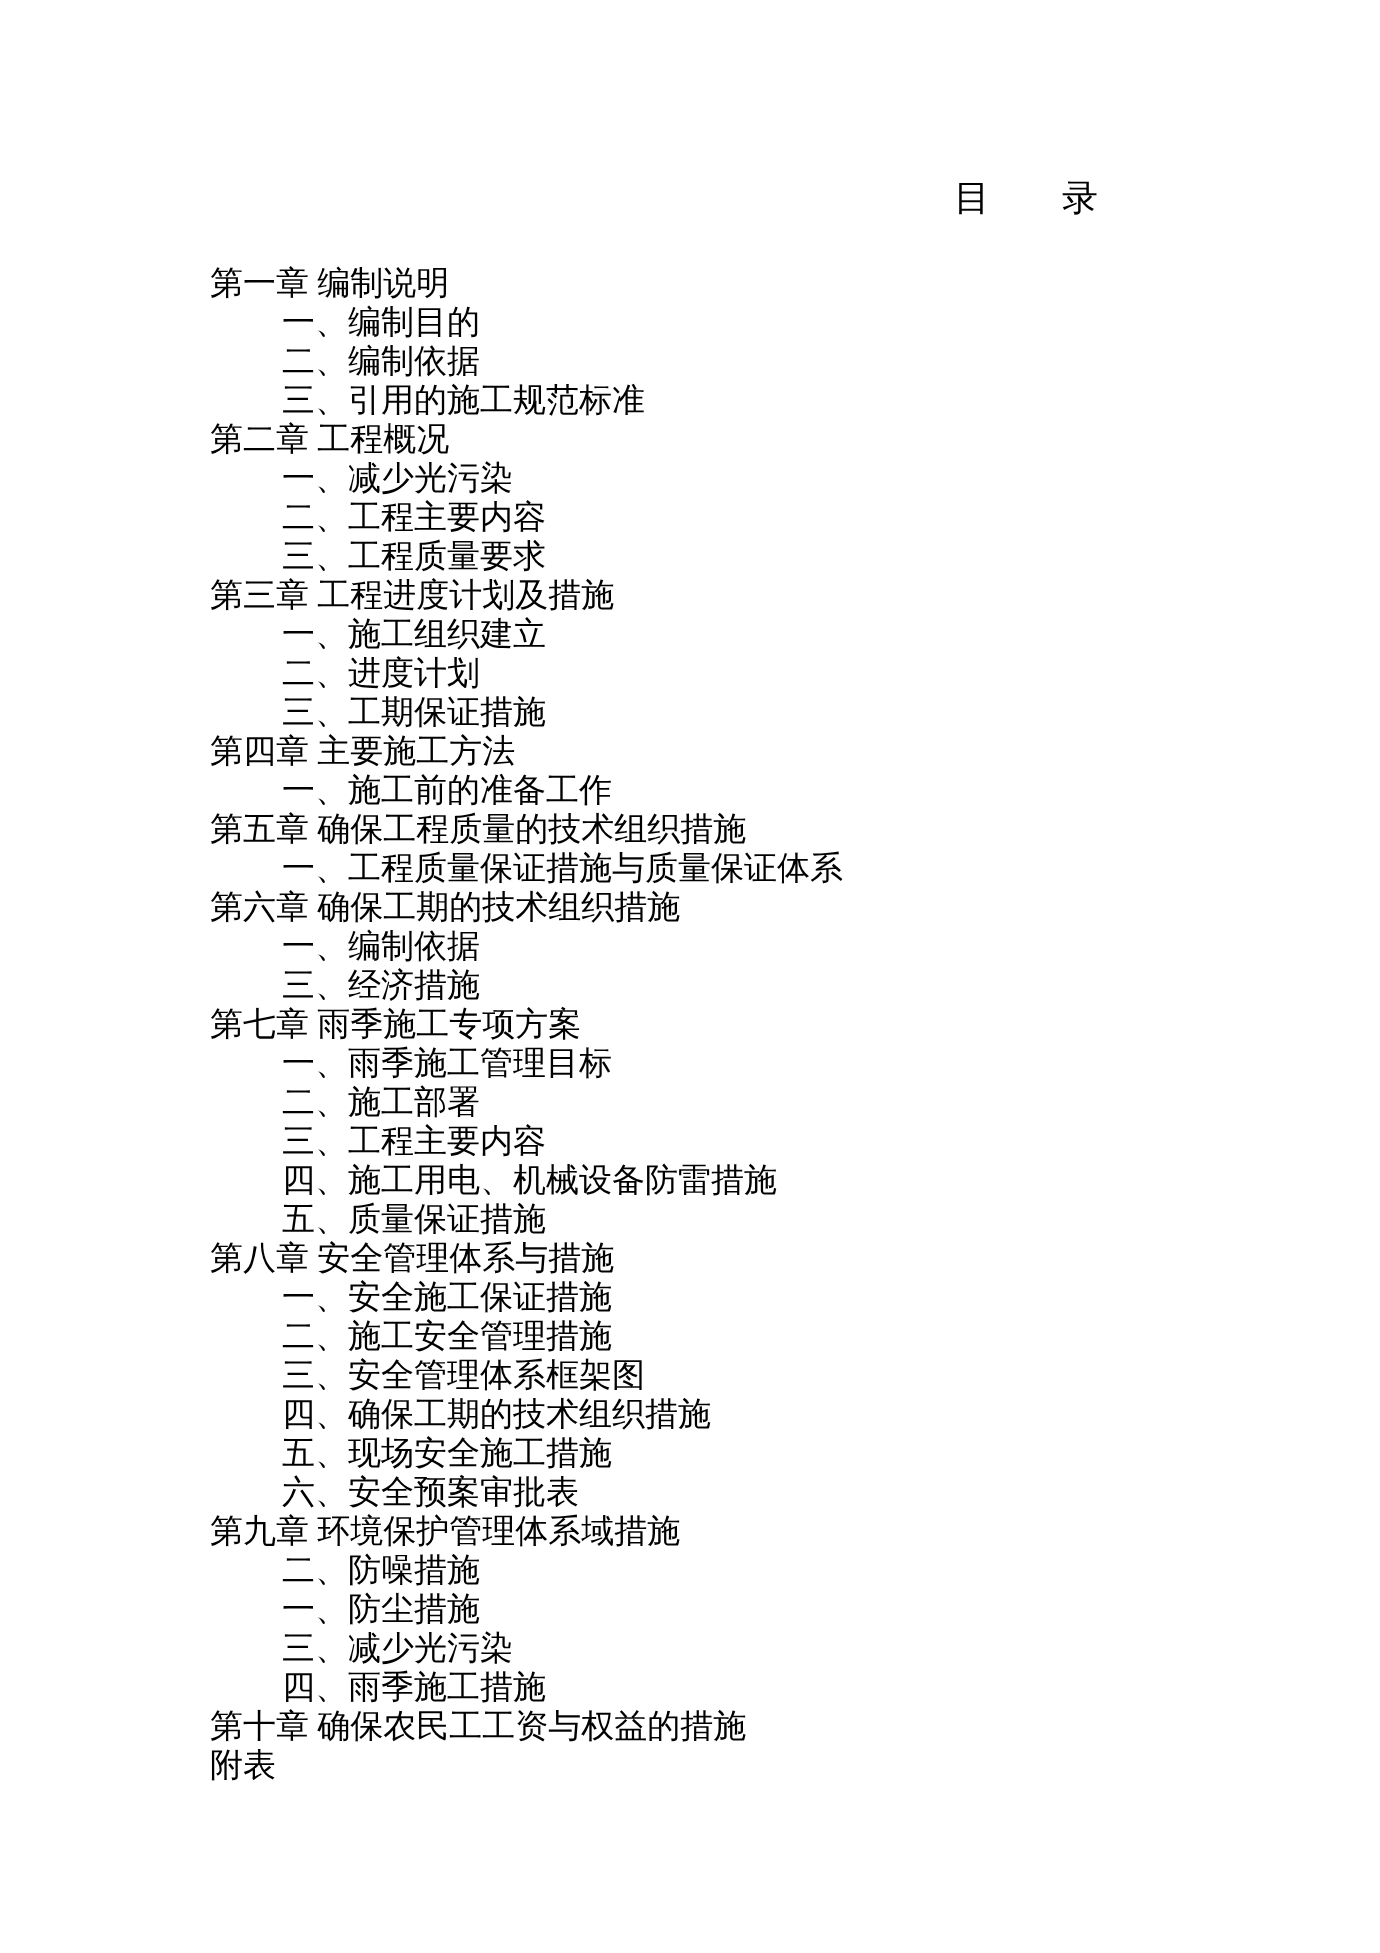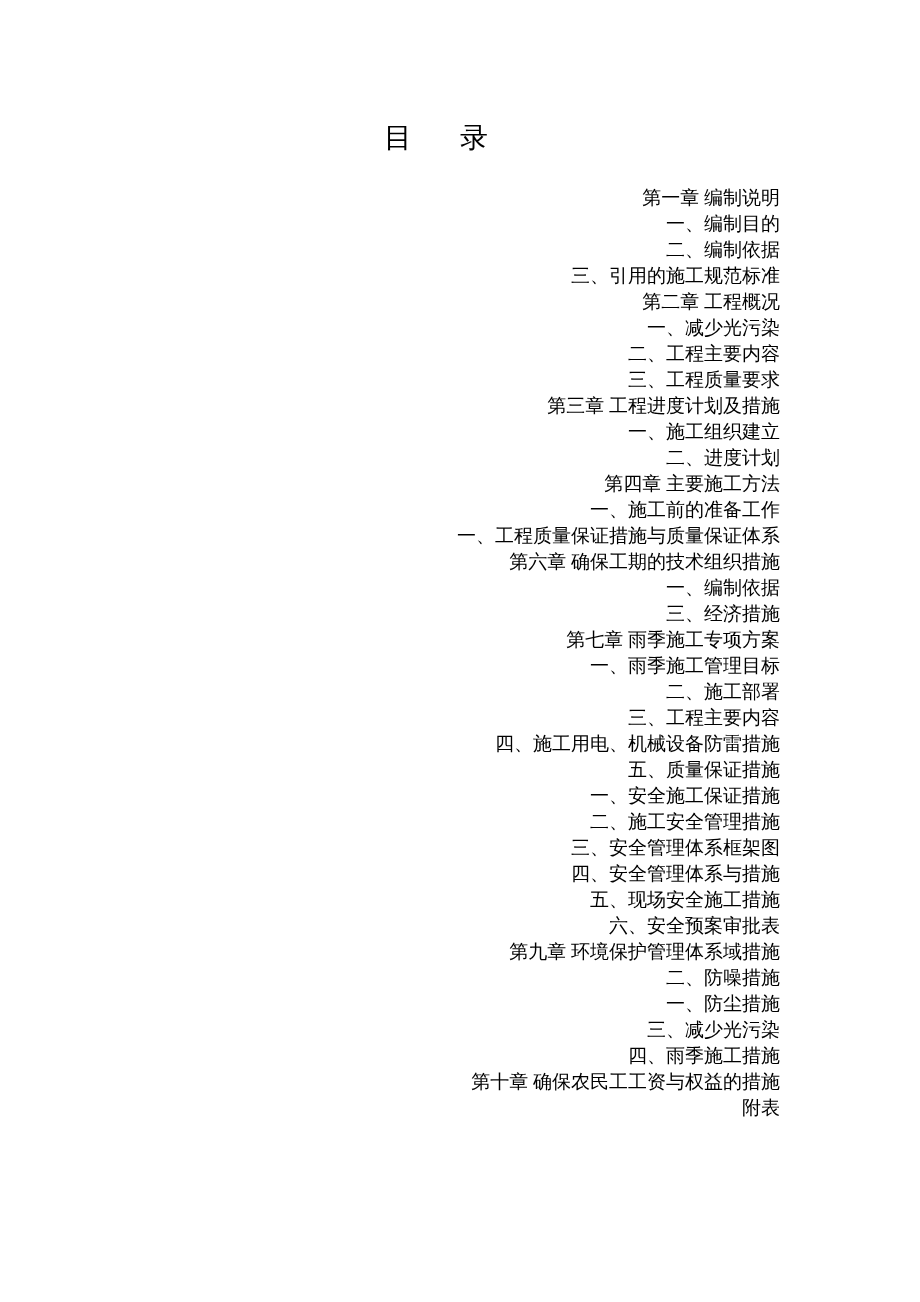--- a/index.html
+++ b/index.html
@@ -7,30 +7,29 @@
       background: #ffffff;
       color: #000000;
       width: 920px;
       margin: 0;
       padding: 0;
     }
     .page {
       padding: 100px 140px 60px 140px;
     }
     .title {
-      text-align: center;
-      font-size: 28px;
+      text-align: right;
+      font-size: 24px;
       letter-spacing: 48px;
       margin-bottom: 28px;
       font-weight: normal;
     }
     .toc {
-      font-size: 19px;
+      font-size: 22px;
       line-height: 26px;
-      text-align: right;
     }
     .chapter {
       margin: 0;
     }
     .section {
       margin: 0;
       padding-left: 48px;
     }
   </style>
 </head>
@@ -43,36 +42,39 @@
       <div class="section">一、编制目的</div>
       <div class="section">二、编制依据</div>
       <div class="section">三、引用的施工规范标准</div>
       <div class="chapter">第二章 工程概况</div>
       <div class="section">一、减少光污染</div>
       <div class="section">二、工程主要内容</div>
       <div class="section">三、工程质量要求</div>
       <div class="chapter">第三章 工程进度计划及措施</div>
       <div class="section">一、施工组织建立</div>
       <div class="section">二、进度计划</div>
+      <div class="section">三、工期保证措施</div>
       <div class="chapter">第四章 主要施工方法</div>
       <div class="section">一、施工前的准备工作</div>
+      <div class="chapter">第五章 确保工程质量的技术组织措施</div>
       <div class="section">一、工程质量保证措施与质量保证体系</div>
       <div class="chapter">第六章 确保工期的技术组织措施</div>
       <div class="section">一、编制依据</div>
       <div class="section">三、经济措施</div>
       <div class="chapter">第七章 雨季施工专项方案</div>
       <div class="section">一、雨季施工管理目标</div>
       <div class="section">二、施工部署</div>
       <div class="section">三、工程主要内容</div>
       <div class="section">四、施工用电、机械设备防雷措施</div>
       <div class="section">五、质量保证措施</div>
+      <div class="chapter">第八章 安全管理体系与措施</div>
       <div class="section">一、安全施工保证措施</div>
       <div class="section">二、施工安全管理措施</div>
       <div class="section">三、安全管理体系框架图</div>
-      <div class="section">四、安全管理体系与措施</div>
+      <div class="section">四、确保工期的技术组织措施</div>
       <div class="section">五、现场安全施工措施</div>
       <div class="section">六、安全预案审批表</div>
       <div class="chapter">第九章 环境保护管理体系域措施</div>
       <div class="section">二、防噪措施</div>
       <div class="section">一、防尘措施</div>
       <div class="section">三、减少光污染</div>
       <div class="section">四、雨季施工措施</div>
       <div class="chapter">第十章 确保农民工工资与权益的措施</div>
       <div class="chapter">附表</div>
     </div>

